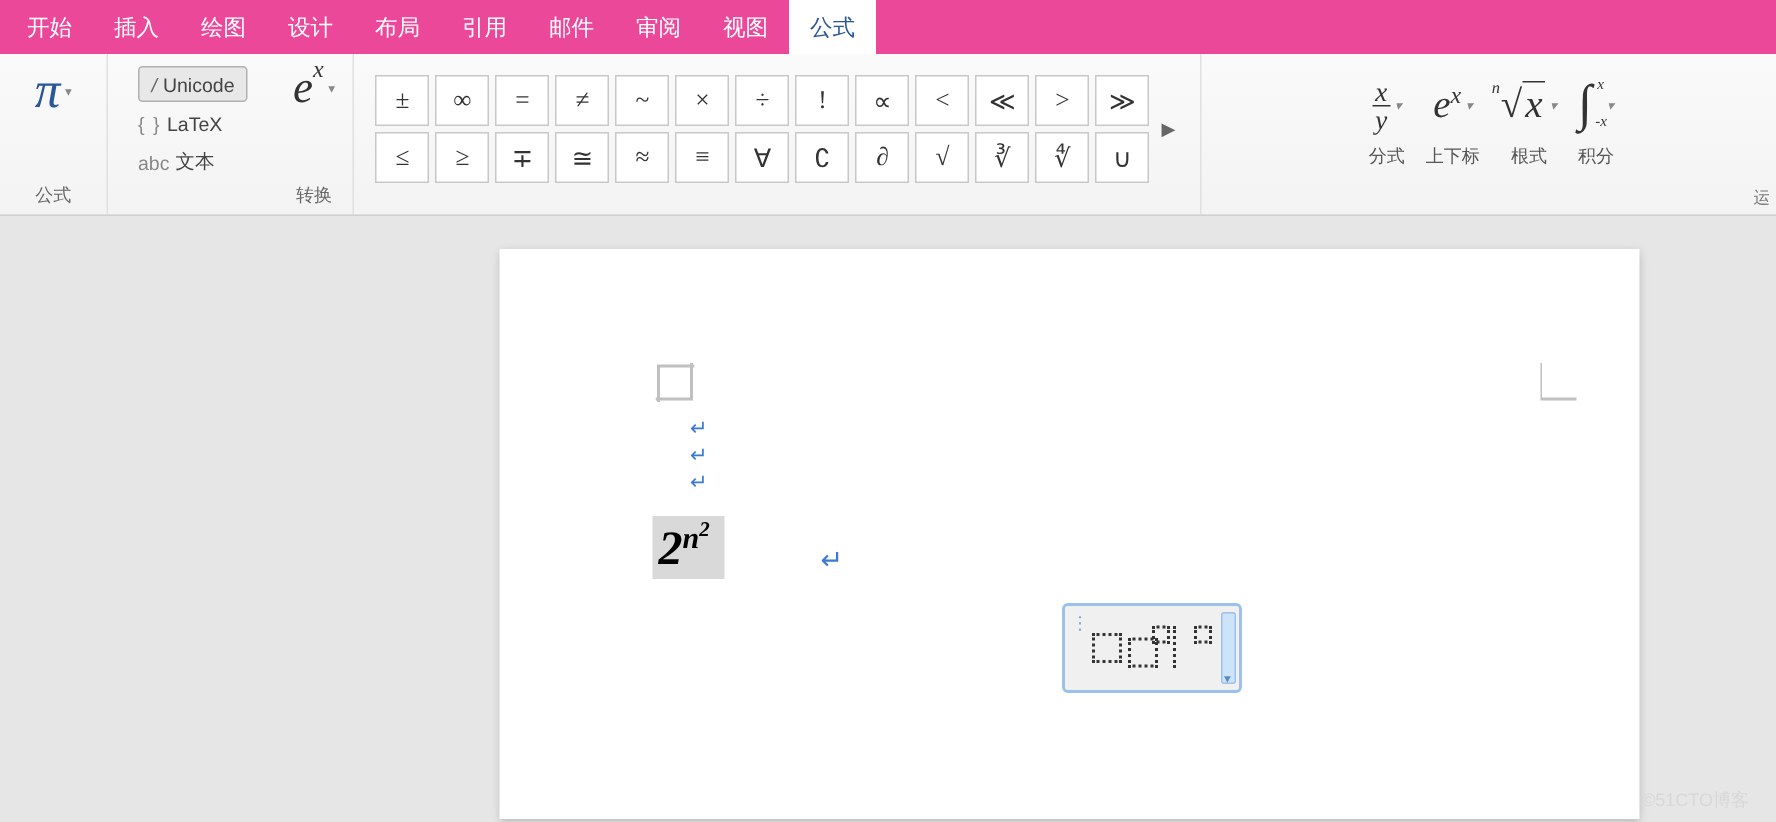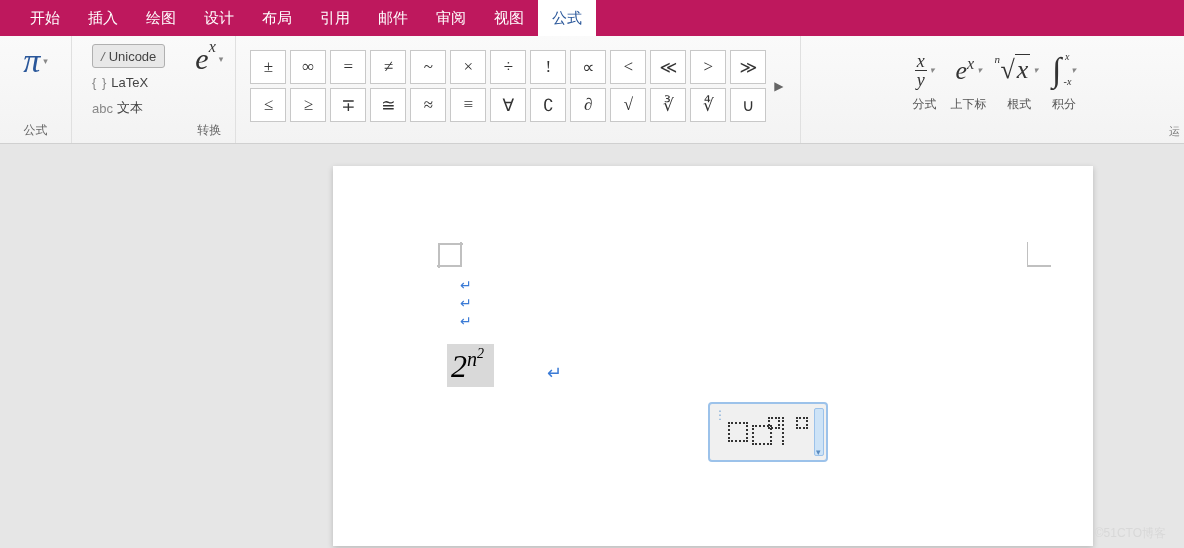--- a/index.html
+++ b/index.html
@@ -1,17 +1,17 @@
 <!DOCTYPE html>
 <html><head>
 <meta charset="utf-8">
 <style>
   * { box-sizing: border-box; margin: 0; padding: 0; }
   html, body { width: 1184px; height: 548px; font-family: "Segoe UI", "Microsoft YaHei", sans-serif; background: #e6e6e6; overflow: hidden; }
-  .tabs { display: flex; background: #be185d; height: 36px; align-items: stretch; padding: 0 16px; }
+  .tabs { display: flex; background: #ec4899; height: 36px; align-items: stretch; padding: 0 4px; }
   .tab { color: #fff; font-size: 15px; padding: 0 14px; display: flex; align-items: center; cursor: default; }
   .tab.active { background: #fff; color: #2a579a; }
   .ribbon { display: flex; background: linear-gradient(#fafafa,#f3f3f3); height: 108px; border-bottom: 1px solid #d0d0d0; }
   .group { display: flex; flex-direction: column; align-items: center; justify-content: space-between; padding: 4px 8px 4px 8px; border-right: 1px solid #e0e0e0; position:relative;}
   .group-label { font-size: 12px; color: #666; margin-top: 2px; }
   .pi-icon { font-family: "Cambria Math", "Times New Roman", serif; font-size: 34px; font-style: italic; color: #2a579a; }
   .dropdown-caret { font-size: 9px; color: #888; margin-left: 3px; }
   .big-btn { display: flex; align-items: center; padding: 2px 2px; }
   .conv-group { display:flex; flex-direction:column; gap:2px; padding:4px 10px; }
   .conv-item { display:flex; align-items:center; font-size:13px; color:#444; gap:4px; height:24px; }
@@ -27,21 +27,21 @@
   .struct-icon { font-family:"Cambria Math","Times New Roman",serif; font-style:italic; font-size:26px; color:#333; height:48px; display:flex; align-items:center;}
   .struct-label { font-size:12px; color:#555; }
   .frac { display:inline-flex; flex-direction:column; align-items:center; line-height:1; font-size:18px;}
   .frac .n, .frac .d { padding:0 2px; }
   .frac .line { width:100%; border-top:1.5px solid #333; }
   .doc-area { position:relative; width:1184px; height:calc(548px - 144px); background:#e6e6e6; }
   .page { position:absolute; left:333px; top:22px; width:760px; height:380px; background:#fff; box-shadow:0 2px 6px rgba(0,0,0,0.2); }
   
   .lshape { position:absolute; color:#c0c0c0; }
   .para-marks { position:absolute; left:127px; top:110px; color:#3b7bd6; font-size:14px; line-height:18px;}
-  .eq { position:absolute; left:114px; top:178px; background:#d9d9d9; padding:2px 10px 2px 4px; font-family:"Cambria Math","Times New Roman",serif; font-size:32px; font-style:italic; }
+  .eq { position:absolute; left:102px; top:178px; background:#d9d9d9; padding:2px 10px 2px 4px; font-family:"Cambria Math","Times New Roman",serif; font-size:32px; font-style:italic;font-weight:bold; }
   .eq sup { font-size:20px; }
   .eq sup sup { font-size:14px; }
   .ret-arrow { position:absolute; left:214px; top:196px; color:#3b7bd6; font-size:18px; }
   .panel { position:absolute; left:375px; top:236px; width:120px; height:60px; border:2px solid #9cc2ea; border-radius:4px; background:#f0f0f0; display:flex; align-items:center; justify-content:center; gap:4px;}
   .panel::before { content:"⋮"; position:absolute; left:4px; top:4px; font-size:12px; color:#7aa8d8;}
   .panel-handle { position:absolute; right:2px; top:4px; bottom:4px; width:10px; background:#cde3f7; border:1px solid #9cc2ea; border-radius:2px;}
   .panel-handle::after { content:"▾"; position:absolute; bottom:-2px; left:1px; font-size:9px; color:#5b8bc0;}
   .dotted-box { border:2px dotted #333; background:none; }
   .panel .db1 { width:20px; height:20px; }
   .panel .db-wrap { position:relative; width:26px; height:26px;}

